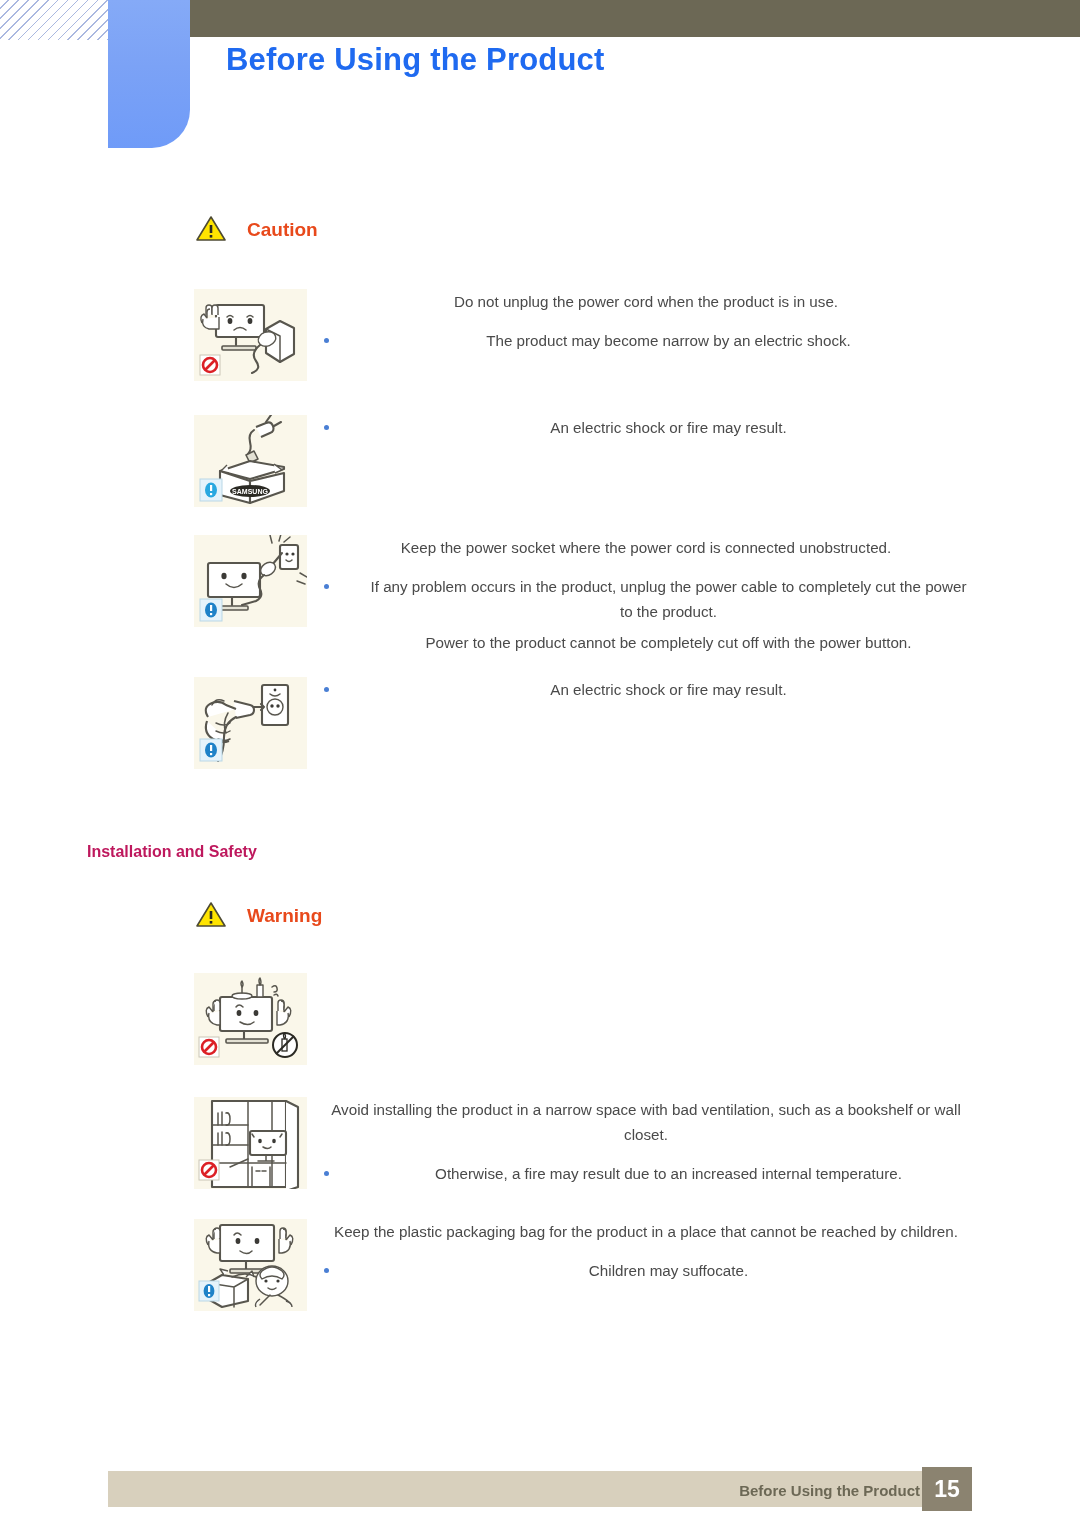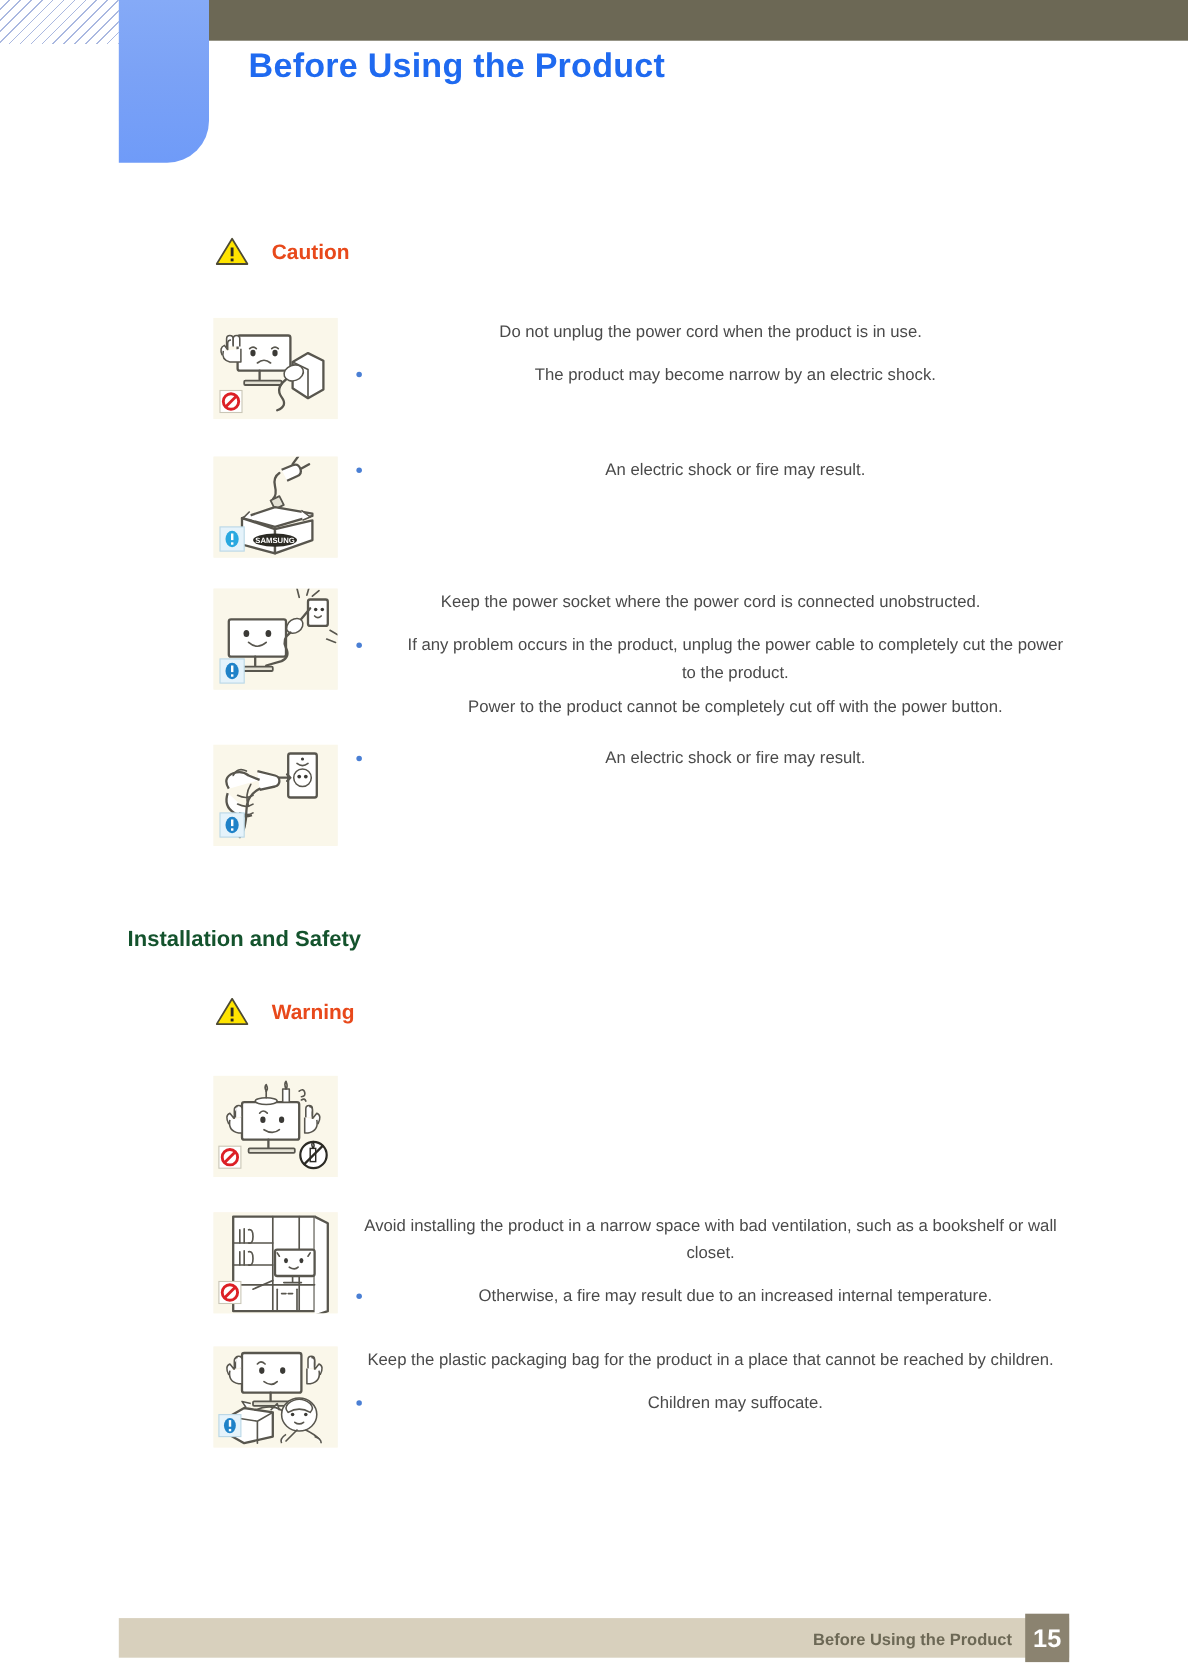--- a/index.html
+++ b/index.html
@@ -80,24 +80,24 @@
     margin-right: 9px;
   }
   .alert-head .alert-label {
     font-size: 19px;
     font-weight: bold;
     color: #e8491b;
   }
 
   
   .sub-head {
-    margin-left: 116px;
-    font-size: 20px;
+    margin-left: 87px;
+    font-size: 16px;
     font-weight: bold;
-    color: #14532d;
+    color: #be185d;
   }
 
   
   .item {
     position: relative;
     min-height: 100px;
     margin-bottom: 14px;
   }
   .item-figure {
     position: absolute;
@@ -164,21 +164,21 @@
     bottom: 28px;
     font-size: 15px;
     font-weight: bold;
     color: #6c6855;
     white-space: nowrap;
   }
   .footer-page {
     position: absolute;
     right: 108px;
     bottom: 16px;
-    width: 40px;
+    width: 50px;
     height: 44px;
     background: #8b8370;
     color: #ffffff;
     font-size: 23px;
     font-weight: bold;
     display: flex;
     align-items: center;
     justify-content: center;
   }
 

